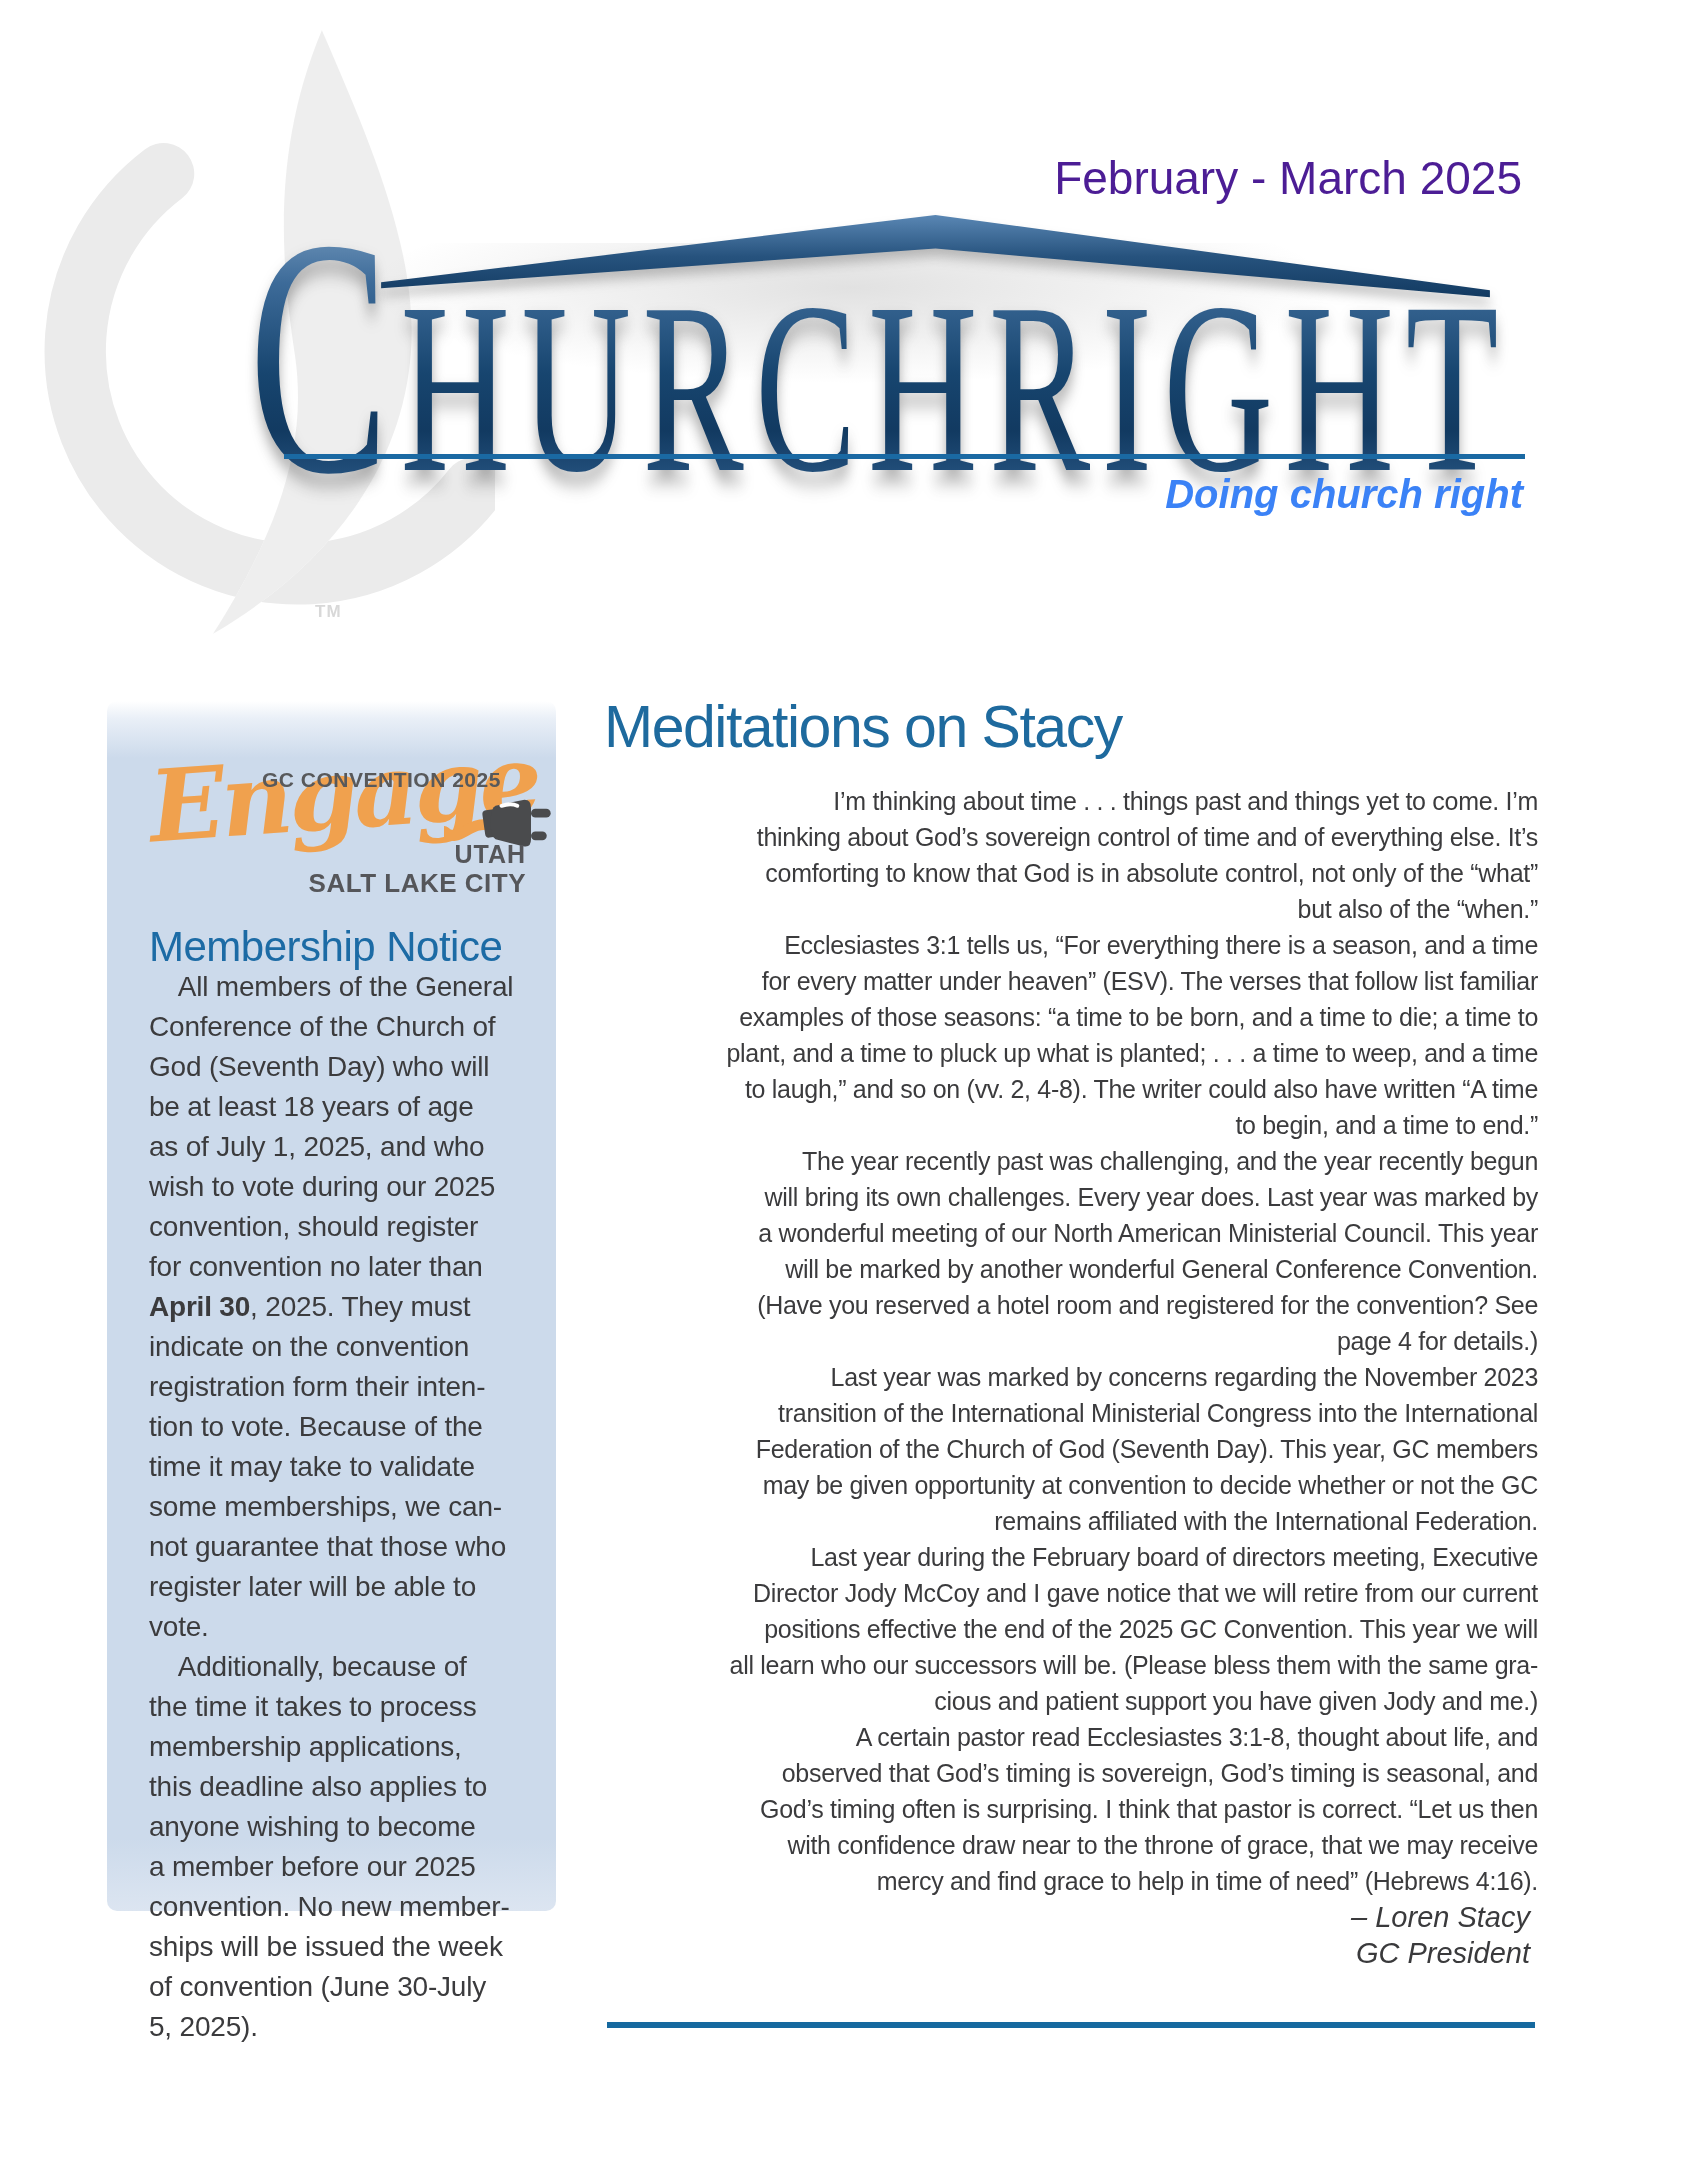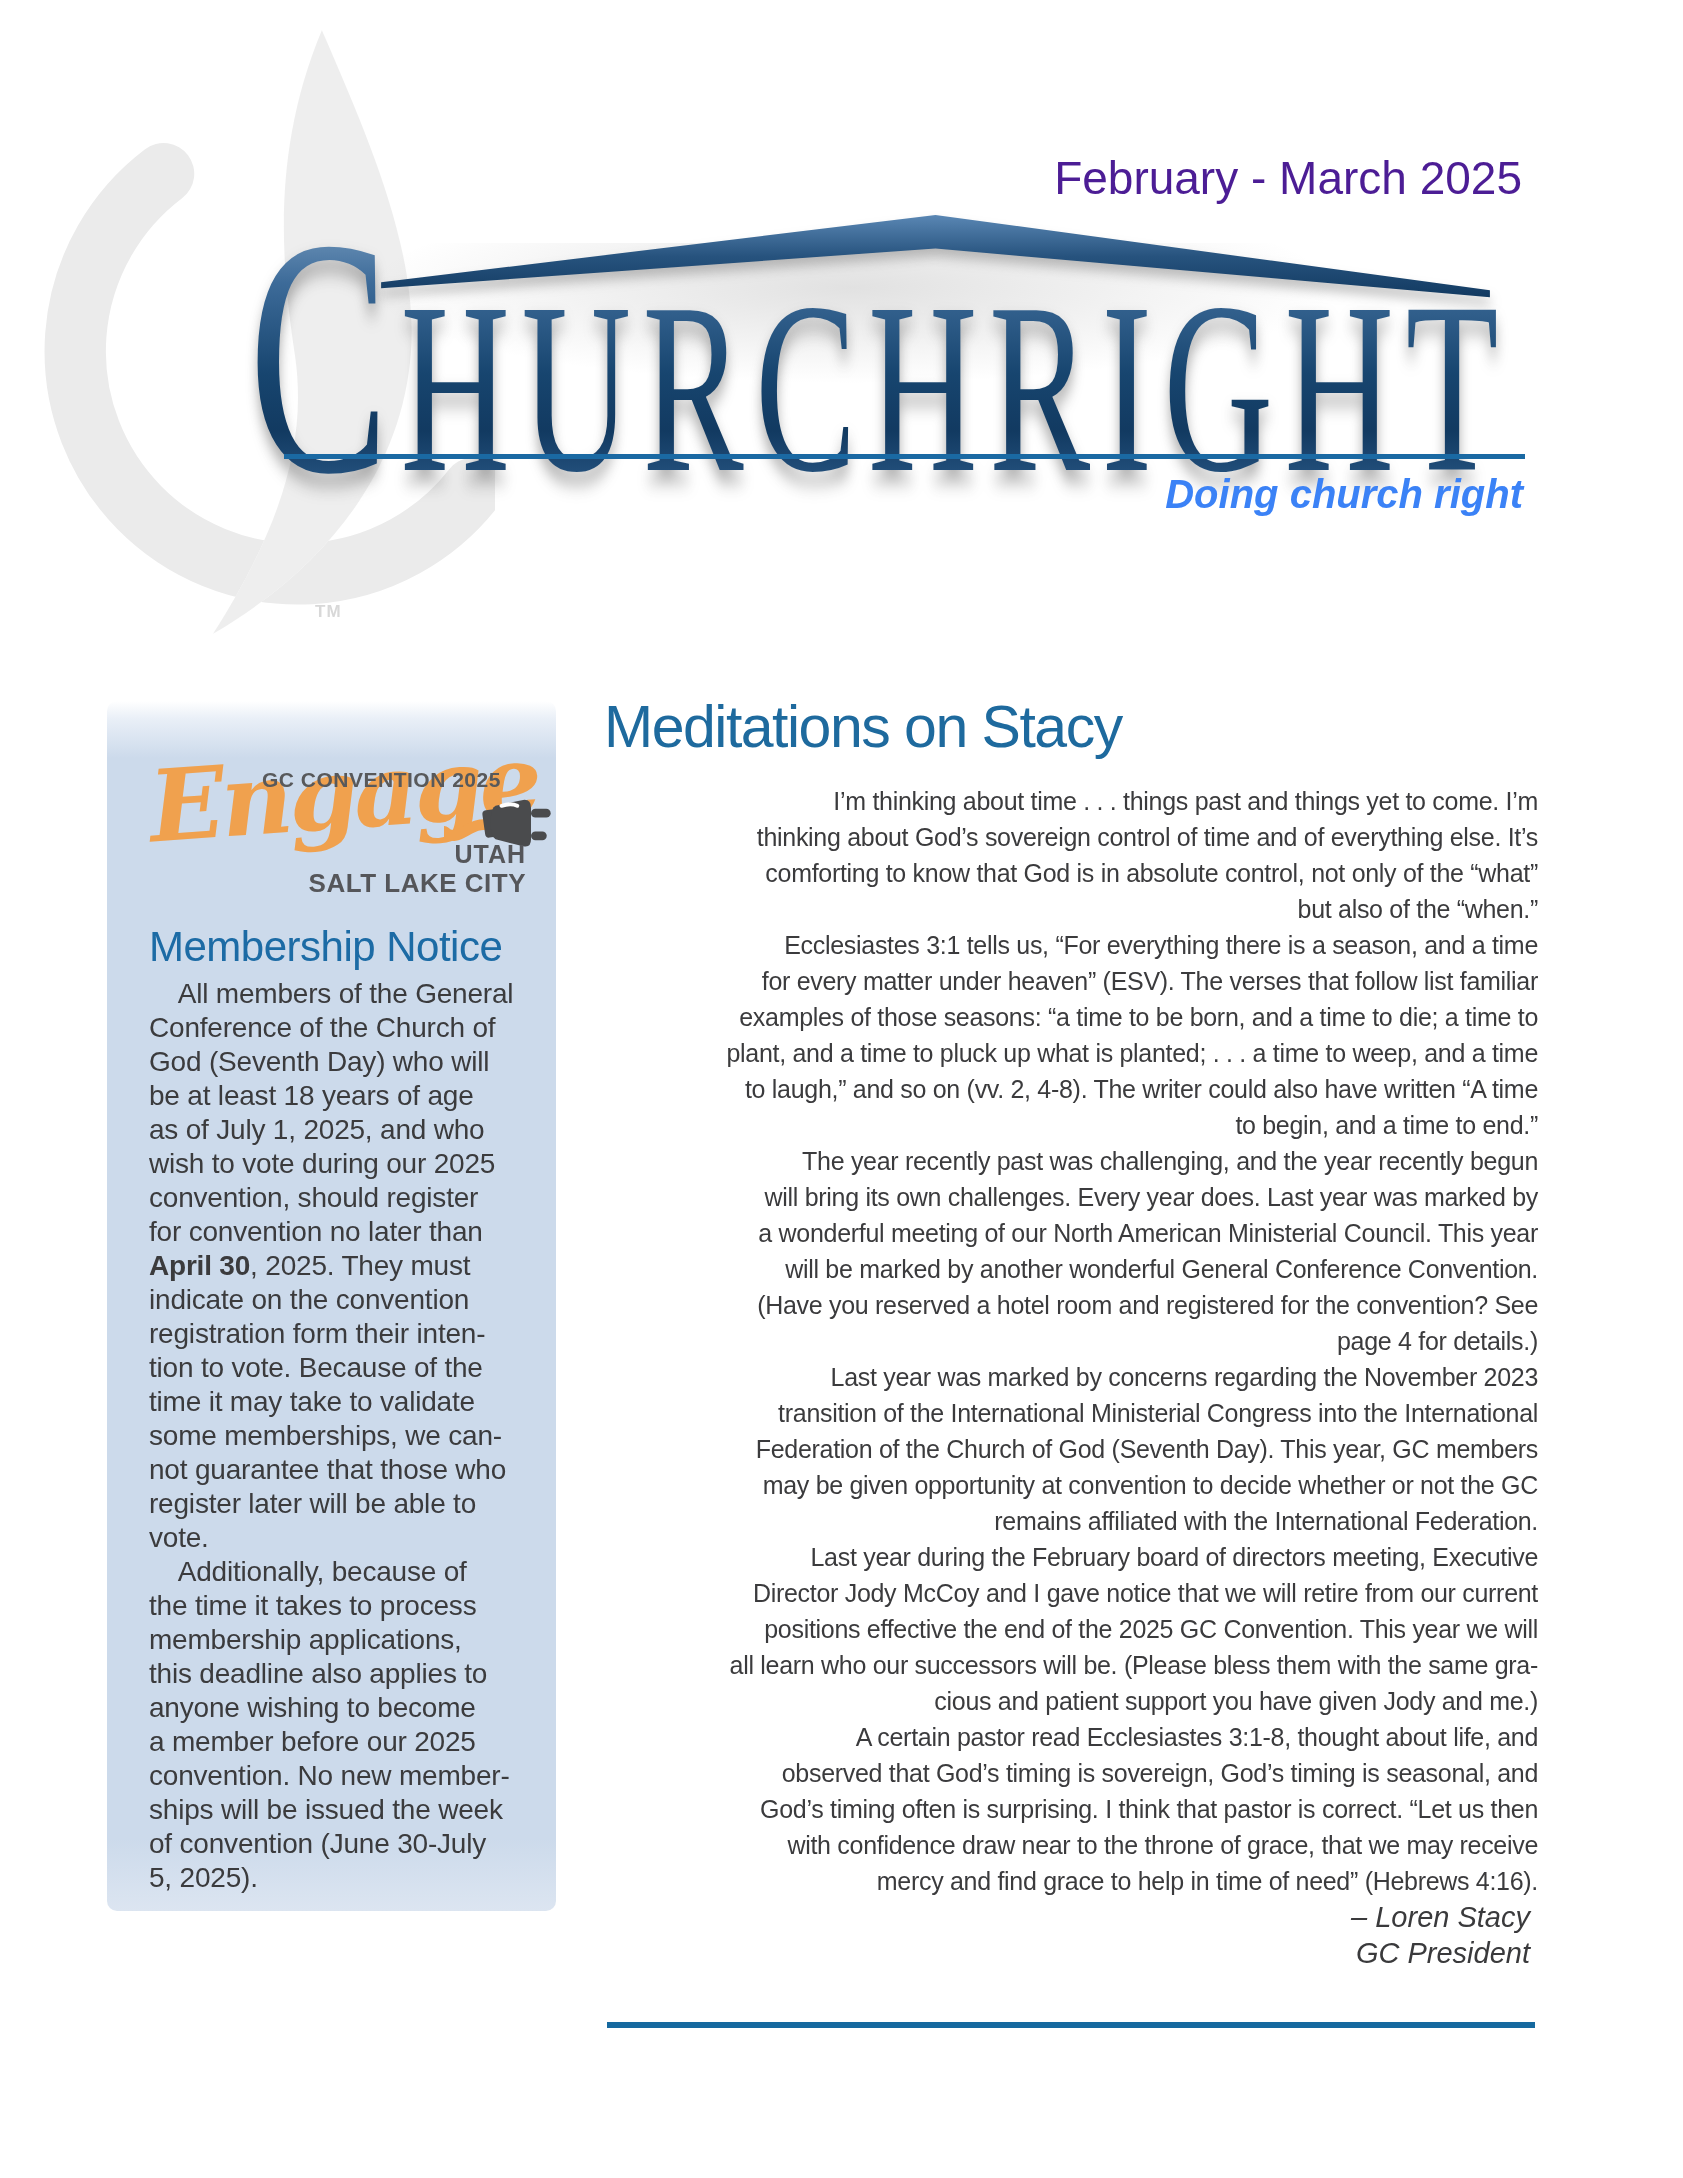--- a/index.html
+++ b/index.html
@@ -47,21 +47,21 @@
     font-style:italic; font-weight:bold; font-size:99px; color:#f0a14e;
     transform:rotate(-4deg); letter-spacing:-4px; white-space:nowrap;
   }
   .plug { position:absolute; left:337px; top:91px; }
   .logo-loc { position:absolute; right:30px; top:139px; text-align:right; color:#55565a; font-weight:bold; line-height:29px; }
   .logo-loc .l1 { font-size:25px; letter-spacing:1px; }
   .logo-loc .l2 { font-size:26px; letter-spacing:0.5px; white-space:nowrap; }
 
   .sidebar-heading { position:absolute; left:42px; top:222px; font-size:42px; font-weight:400; color:#1c6ba5; letter-spacing:-0.5px; white-space:nowrap; }
 
-  .sidebar-body { position:absolute; left:42px; top:276px; width:396px; font-size:28px; line-height:34px; letter-spacing:-0.2px; color:#3b3b3d; }
+  .sidebar-body { position:absolute; left:42px; top:266px; width:396px; font-size:28px; line-height:40px; letter-spacing:-0.2px; color:#3b3b3d; }
   .s-block { white-space:pre; }
   .s-boldline b { font-weight:bold; }
 
   
   .article-title { position:absolute; left:604px; top:693px; font-size:59px; font-weight:400; color:#1e6a9e; letter-spacing:-1.5px; white-space:nowrap; }
 
   .article-body { position:absolute; left:607px; top:783px; width:931px; font-size:25px; line-height:36px; letter-spacing:-0.3px; color:#3b3b3d; }
   .a-par { white-space:pre; text-indent:28px;text-align:right; }
 
   .sig-name  { position:absolute; right:153px; top:1901px; font-size:29px; font-style:italic; color:#3a3a3c; }

